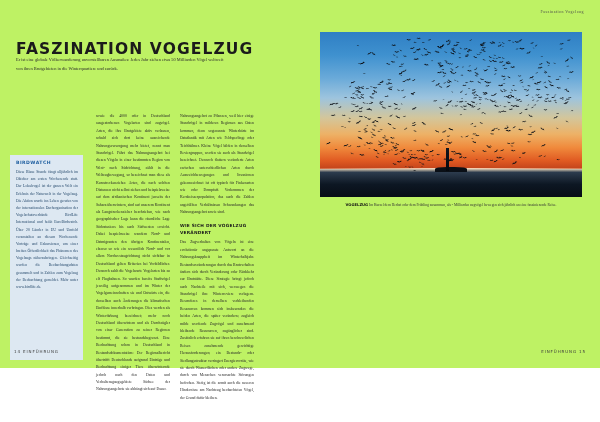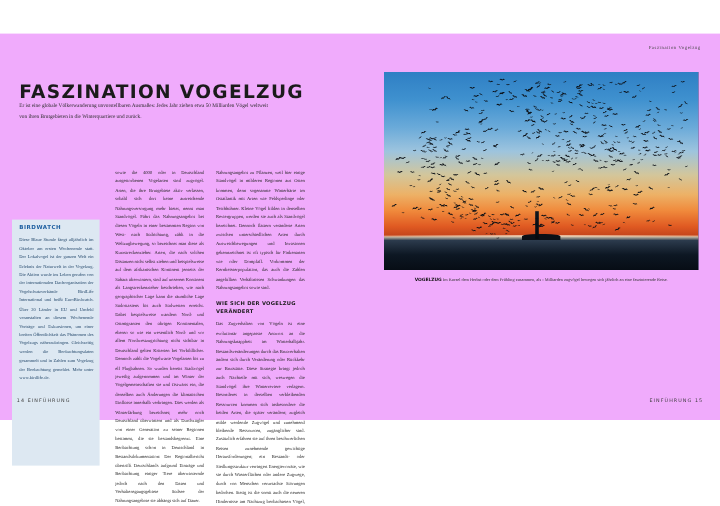--- a/index.html
+++ b/index.html
@@ -4,21 +4,21 @@
 <style>
   html,body{margin:0;padding:0;}
   body{
     width:600px;height:422px;
     background:#ffffff;
     font-family:"Liberation Sans", sans-serif;
     overflow:hidden;
     position:relative;
   }
   .spread{position:absolute;inset:0;display:flex;}
-  .page{position:relative;height:322px;background:#f0abfc;margin-top:28px;}
+  .page{position:relative;height:368px;background:#bef264;}
   .page-left{width:300px;}
   .page-right{width:300px;}
 
   
   .title{
     position:absolute;left:16px;top:30px;width:262px;
     font-size:15.5px;font-weight:bold;letter-spacing:1.1px;
     color:#1b1b1b;font-family:"DejaVu Sans", sans-serif;
   }
   .intro{

